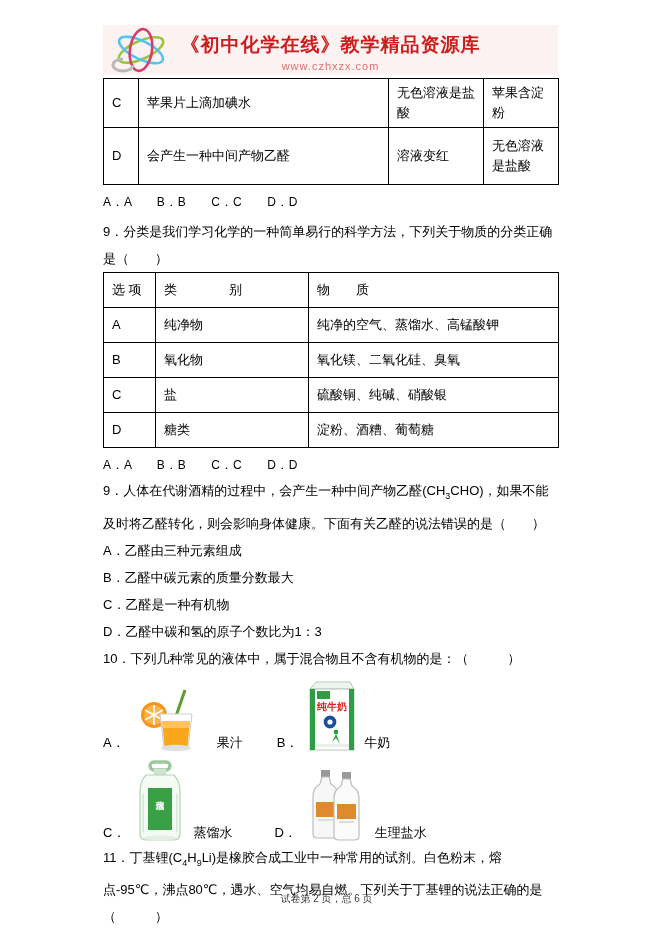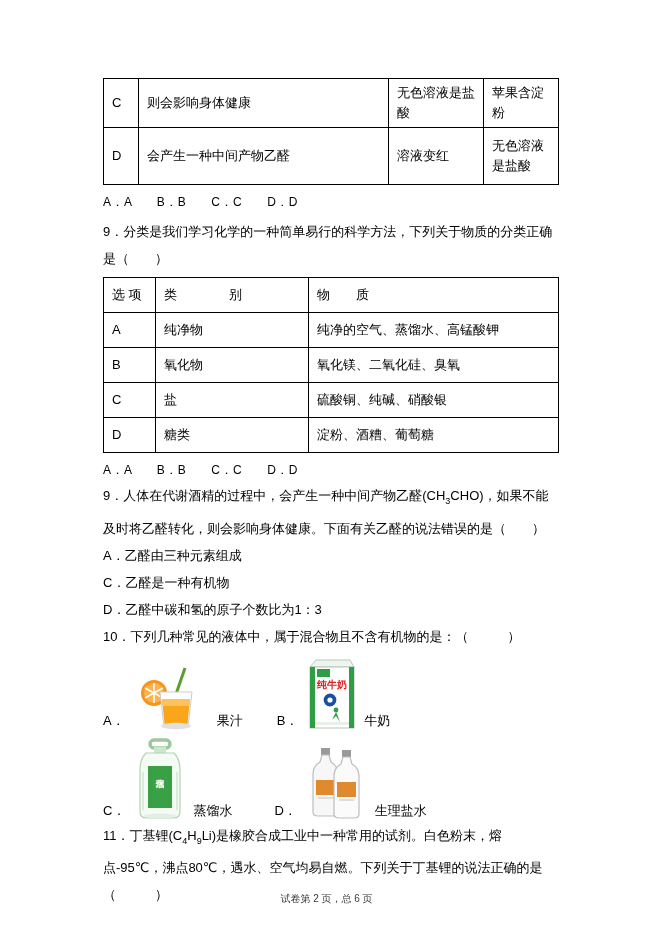--- a/index.html
+++ b/index.html
@@ -33,51 +33,63 @@
   .spacer1 { width:34px; }
   .spacer2 { width:42px; }
 
   .footer { position:absolute; left:0; right:8px; top:892px; text-align:center; font-size:10px; color:#3a3a3a; }
 </style>
 </head>
 <body>
 
 <div class="page">
 
+  <div class="header">
+    <div class="logo-wrap">
+      <svg width="64" height="50" viewBox="0 0 64 50">
+        <ellipse cx="32" cy="25" rx="24" ry="9" fill="none" stroke="#9bc53d" stroke-width="2.6" transform="rotate(-24 32 25)"></ellipse>
+        <ellipse cx="32" cy="25" rx="24" ry="9" fill="none" stroke="#56c3ee" stroke-width="2.6" transform="rotate(26 32 25)"></ellipse>
+        <ellipse cx="32" cy="25" rx="11" ry="21" fill="none" stroke="#d63d6f" stroke-width="2.6" transform="rotate(8 32 25)"></ellipse>
+        <path d="M14 34 a10 6 0 1 0 10 6" fill="none" stroke="#b9b9b9" stroke-width="3"></path>
+      </svg>
+    </div>
+    <div class="header-title">《初中化学在线》教学精品资源库</div>
+    <div class="header-url">www.czhxzx.com</div>
+  </div>
 
   <div class="content">
 
     <table>
       <colgroup>
           <col style="width:35px">
           <col style="width:250px">
           <col style="width:95px">
           <col style="width:75px">
         </colgroup>
       <tbody>
         <tr style="height:34px;">
           <td>C</td>
-          <td>则会影响身体健康</td>
+          <td>苹果片上滴加碘水</td>
           <td>无色溶液是盐酸</td>
           <td>苹果含淀粉</td>
         </tr>
         <tr style="height:57px;">
           <td>D</td>
           <td>会产生一种中间产物乙醛</td>
           <td>溶液变红</td>
           <td>无色溶液是盐酸</td>
         </tr>
       </tbody>
     </table>
 
     <div class="abcd">A．A　　B．B　　C．C　　D．D</div>
 
     <div class="qtext" style="margin-top:6px;">9．分类是我们学习化学的一种简单易行的科学方法，下列关于物质的分类正确是（　　）</div>
 
-    <table style="margin-top:5px;">
+    <table style="">
       <colgroup>
           <col style="width:52px">
           <col style="width:153px">
           <col style="width:250px">
         </colgroup>
       <tbody>
         <tr style="height:35px;">
           <th>选 项</th>
           <th>类　　　　别</th>
           <th>物　　质</th>
@@ -104,20 +116,21 @@
         </tr>
       </tbody>
     </table>
 
     <div class="abcd">A．A　　B．B　　C．C　　D．D</div>
 
     <div class="qtext">
       <span>9．人体在代谢酒精的过程中，会产生一种中间产物乙醛(CH</span><sub>3</sub><span>CHO)，如果不能及时将乙醛转化，则会影响身体健康。下面有关乙醛的说法错误的是（　　）</span>
     </div>
     <div class="opt-line">A．乙醛由三种元素组成</div>
+    <div class="opt-line">B．乙醛中碳元素的质量分数最大</div>
     <div class="opt-line">C．乙醛是一种有机物</div>
     <div class="opt-line">D．乙醛中碳和氢的原子个数比为1：3</div>
 
     <div class="opt-line">10．下列几种常见的液体中，属于混合物且不含有机物的是：（　　　）</div>
 
     <div class="img-row">
       <span class="img-letter">A．</span>
       <svg width="78" height="64" viewBox="0 0 78 64">
         <line x1="52" y1="2" x2="41" y2="34" stroke="#5a9e2f" stroke-width="3"></line>
         <circle cx="21" cy="27" r="13" fill="#f7941d"></circle>

